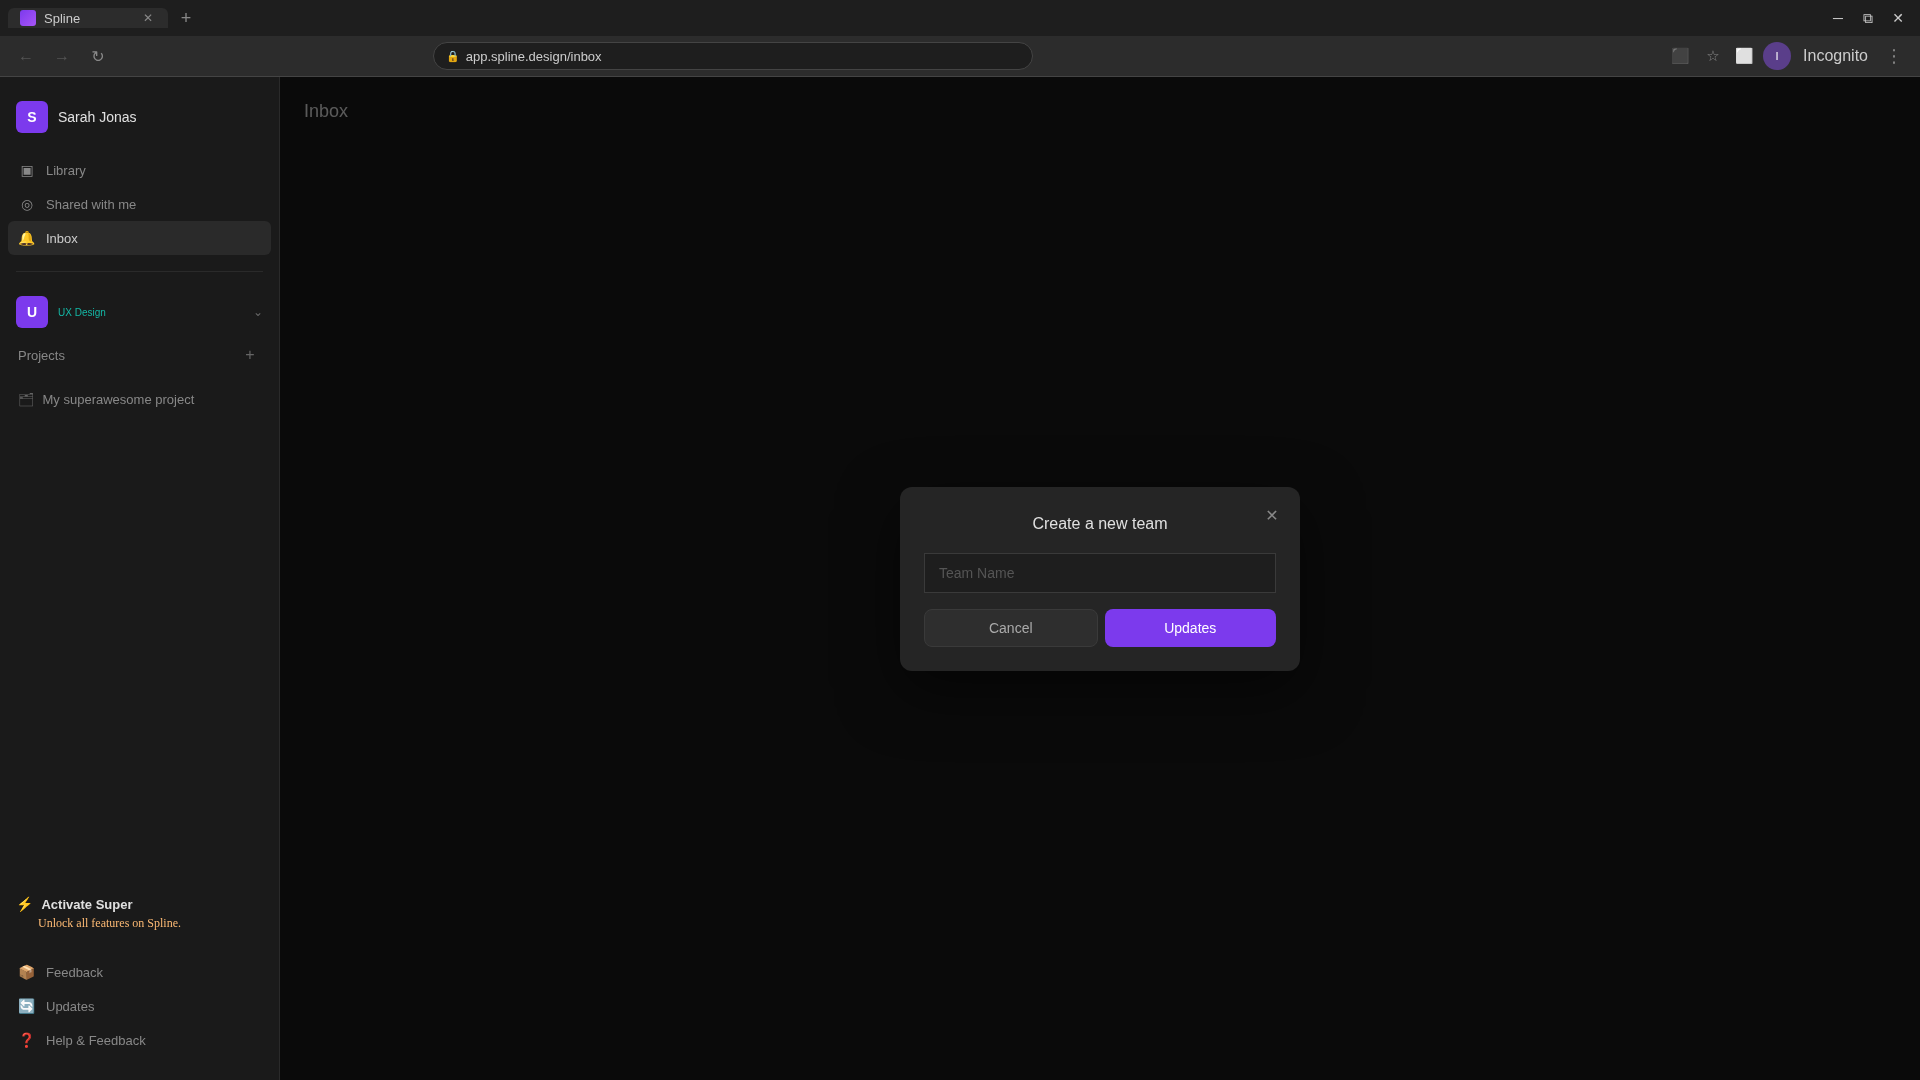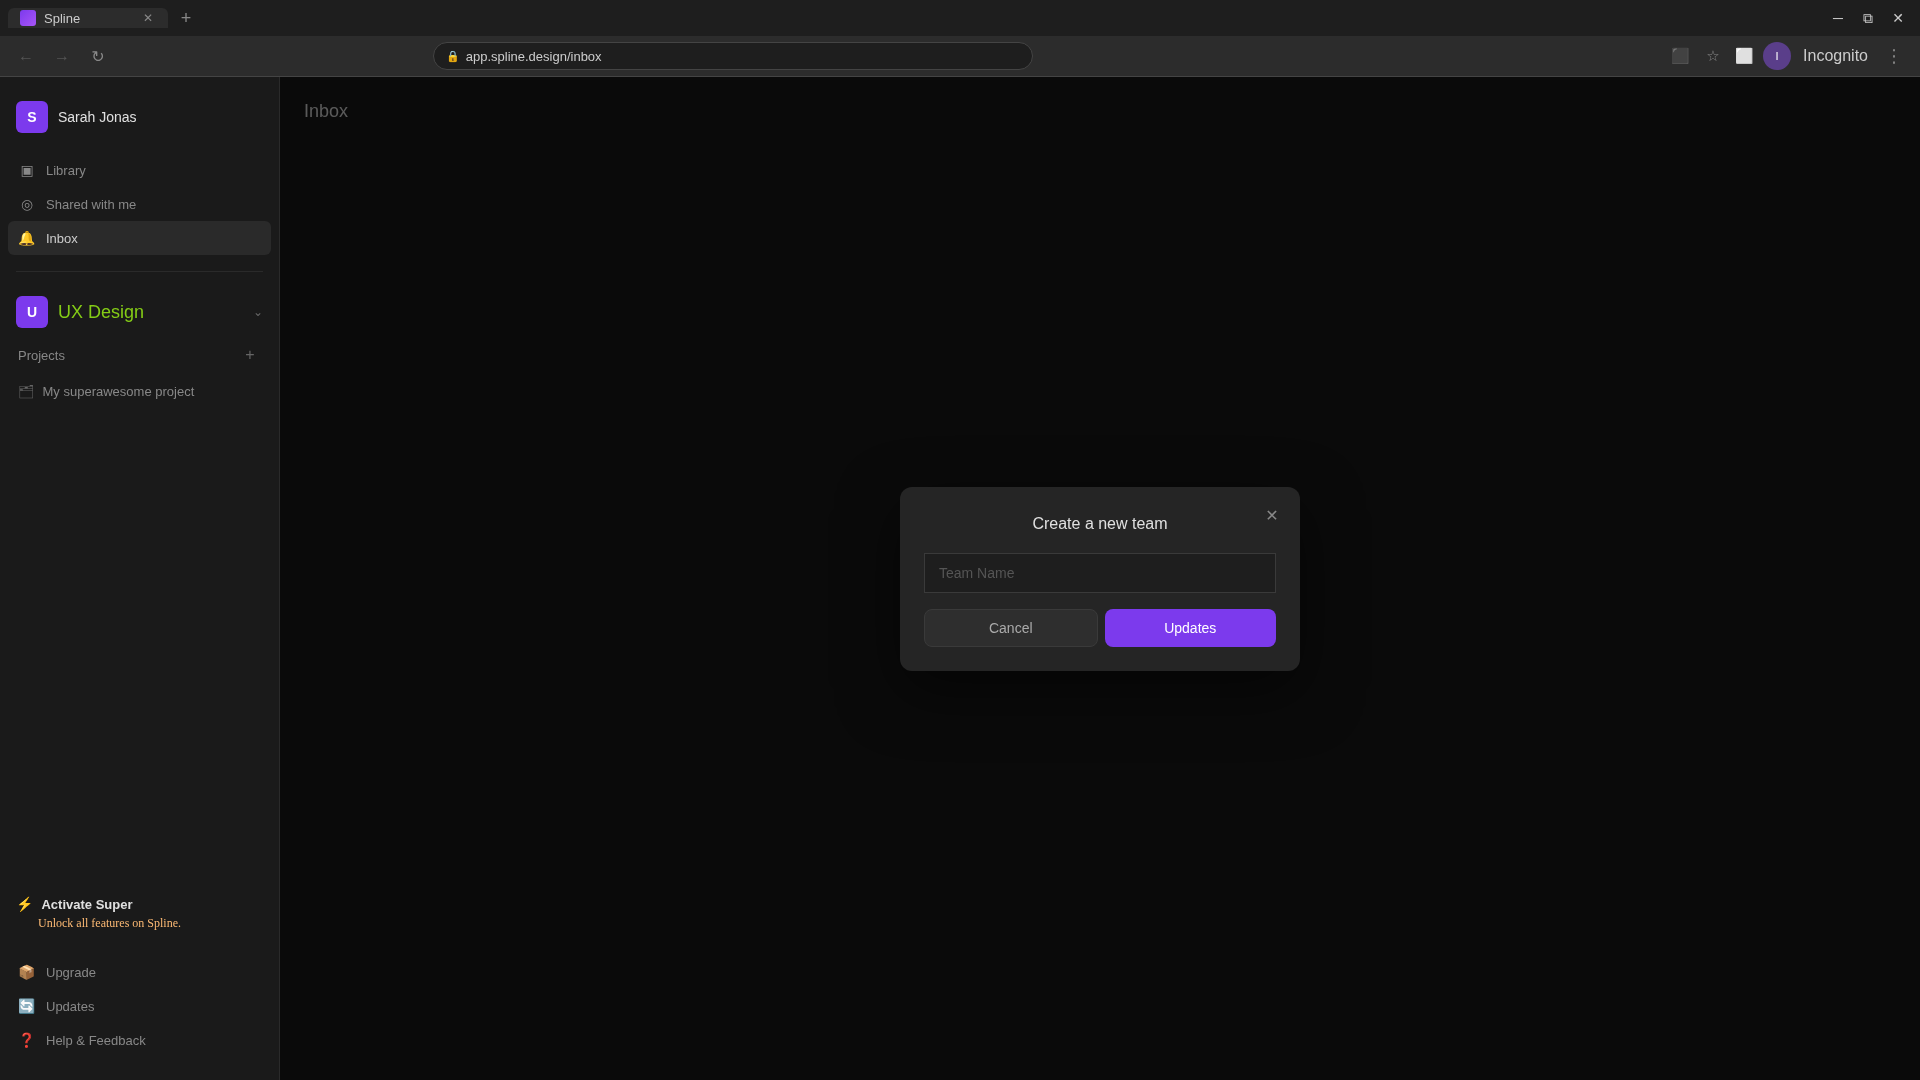--- a/index.html
+++ b/index.html
@@ -261,36 +261,36 @@
       background: #7c3aed;
       border-radius: 6px;
       display: flex;
       align-items: center;
       justify-content: center;
       color: #fff;
       font-size: 14px;
       font-weight: 600;
     }
     .team-name {
-      color: #84cc16;
-      font-size: 18px;
+      color: #14b8a6;
+      font-size: 10px;
       font-weight: 500;
       flex: 1;
     }
     .team-chevron {
       color: #666;
       font-size: 12px;
       cursor: pointer;
     }
     .projects-header {
       display: flex;
       align-items: center;
       justify-content: space-between;
       padding: 4px 2px;
-      margin-bottom: 8px;
+      margin-bottom: 16px;
     }
     .projects-label {
       color: #888;
       font-size: 13px;
     }
     .projects-add {
       width: 22px;
       height: 22px;
       display: flex;
       align-items: center;
@@ -537,21 +537,21 @@
       <div class="activate-header">
         <span class="lightning-icon">⚡</span>
         <span class="activate-title">Activate Super</span>
       </div>
       <div class="activate-subtitle">Unlock all features on Spline.</div>
     </div>
 
     <div class="sidebar-bottom">
       <div class="sidebar-item">
         <div class="sidebar-icon">📦</div>
-        <span>Upgrade</span>
+        <span>Feedback</span>
       </div>
       <div class="sidebar-item">
         <div class="sidebar-icon">🔄</div>
         <span>Updates</span>
       </div>
       <div class="sidebar-item">
         <div class="sidebar-icon">❓</div>
         <span>Help &amp; Feedback</span>
       </div>
     </div>

